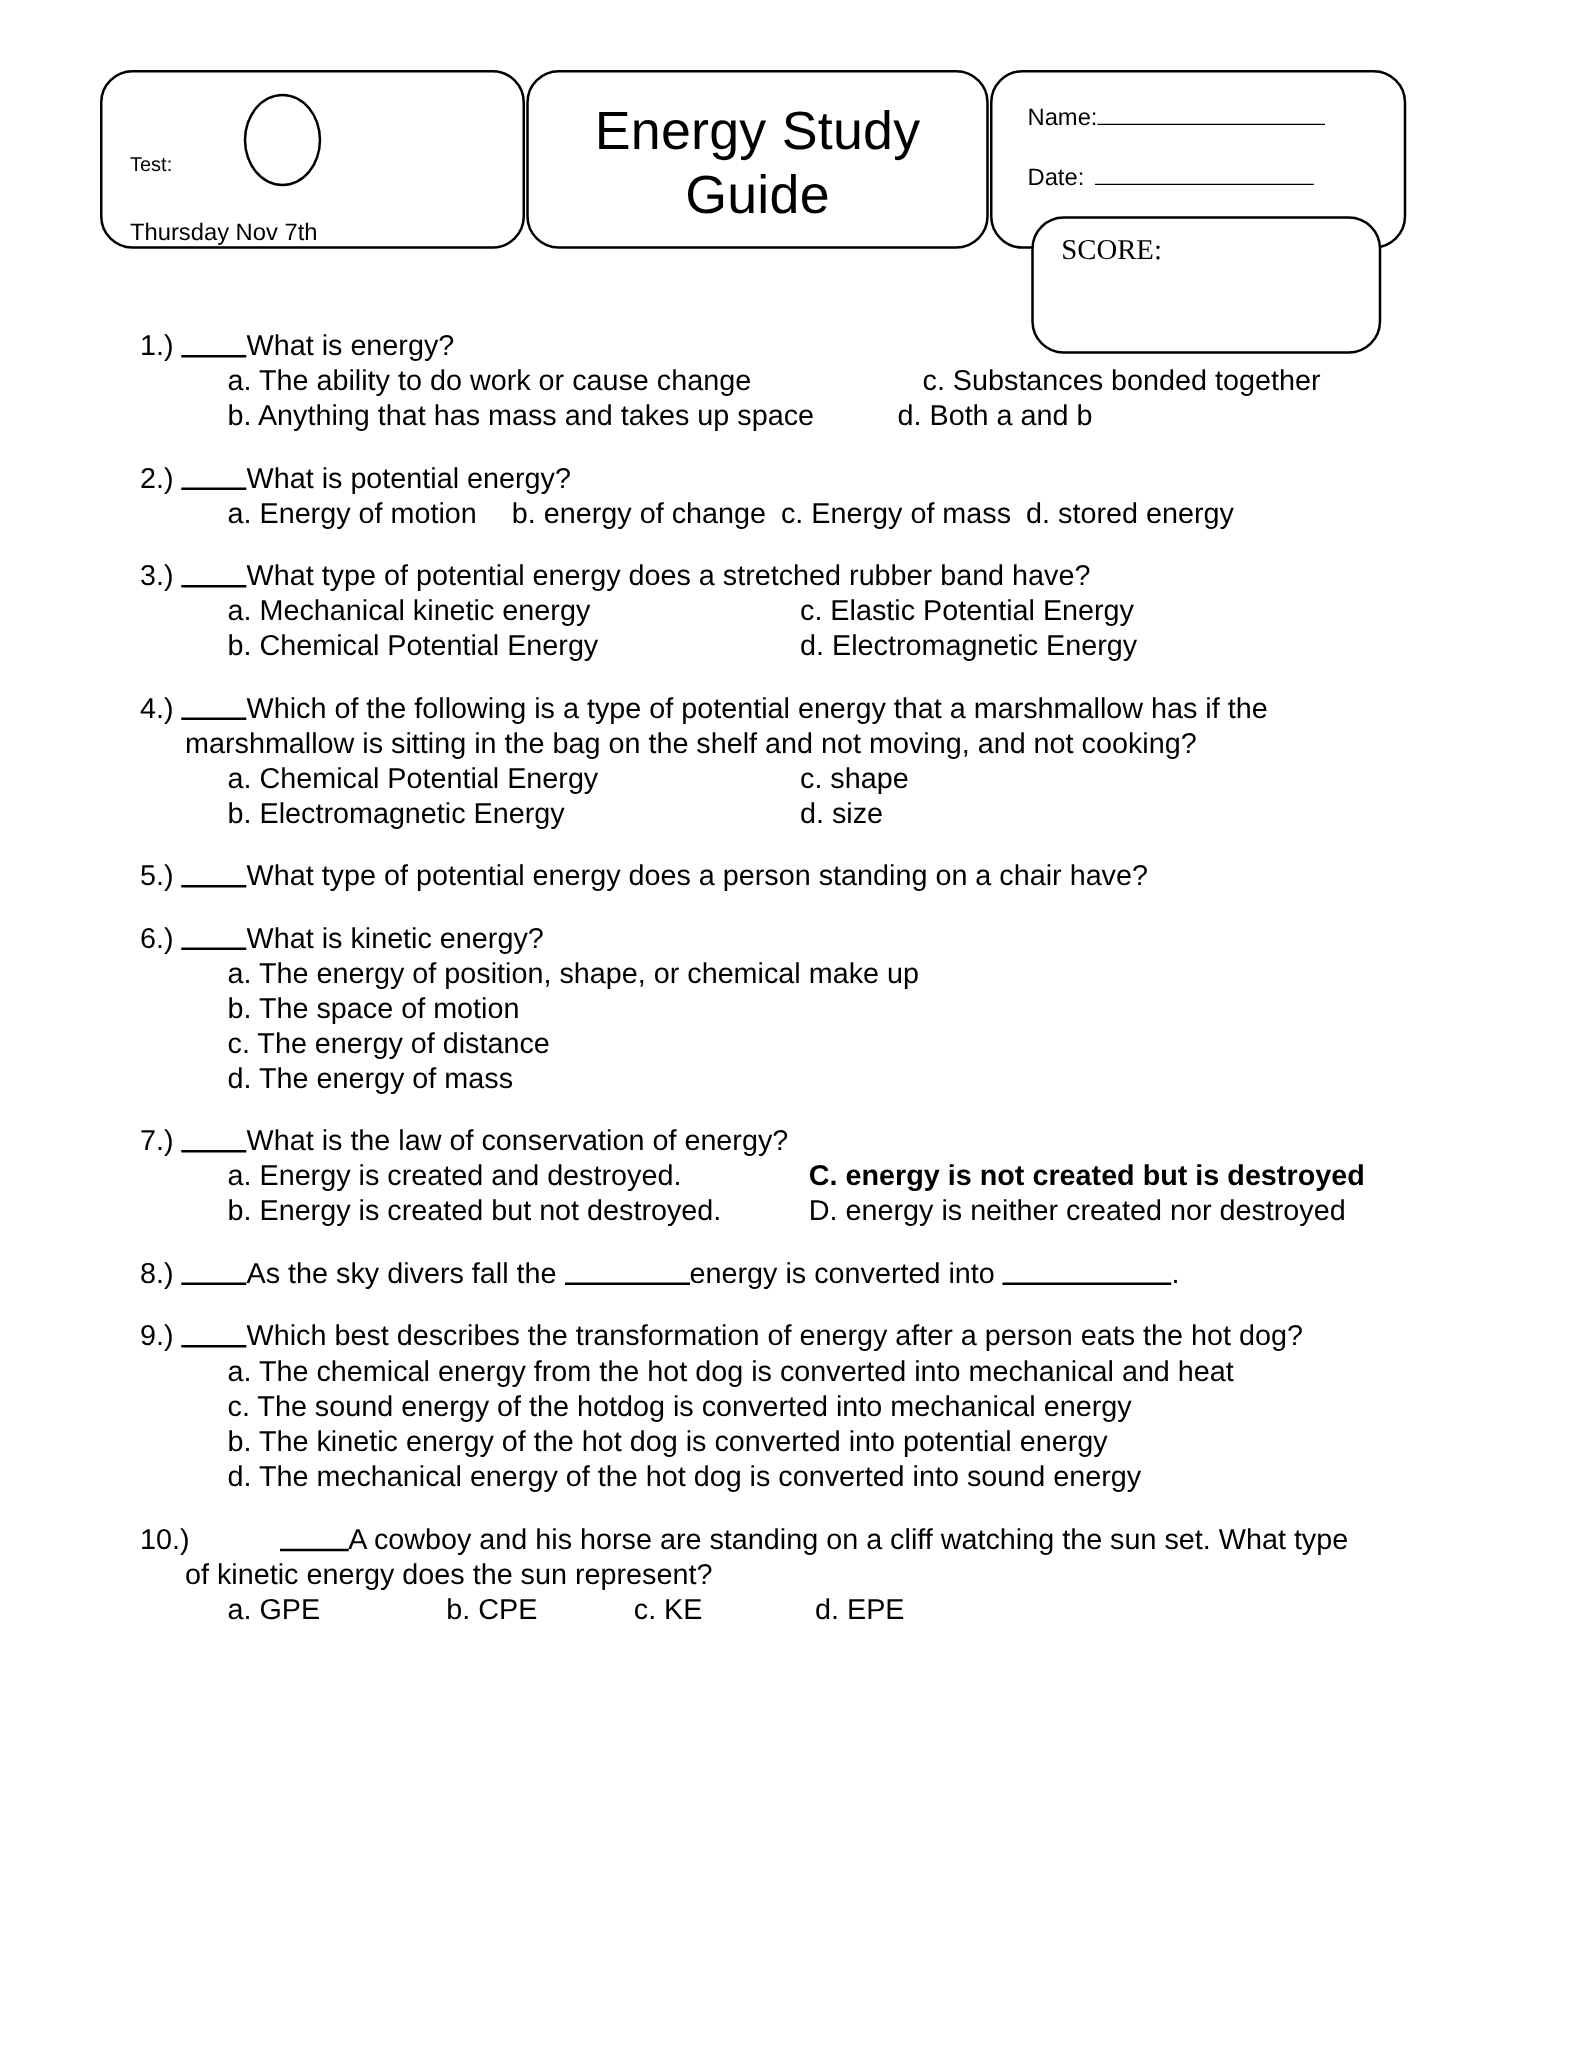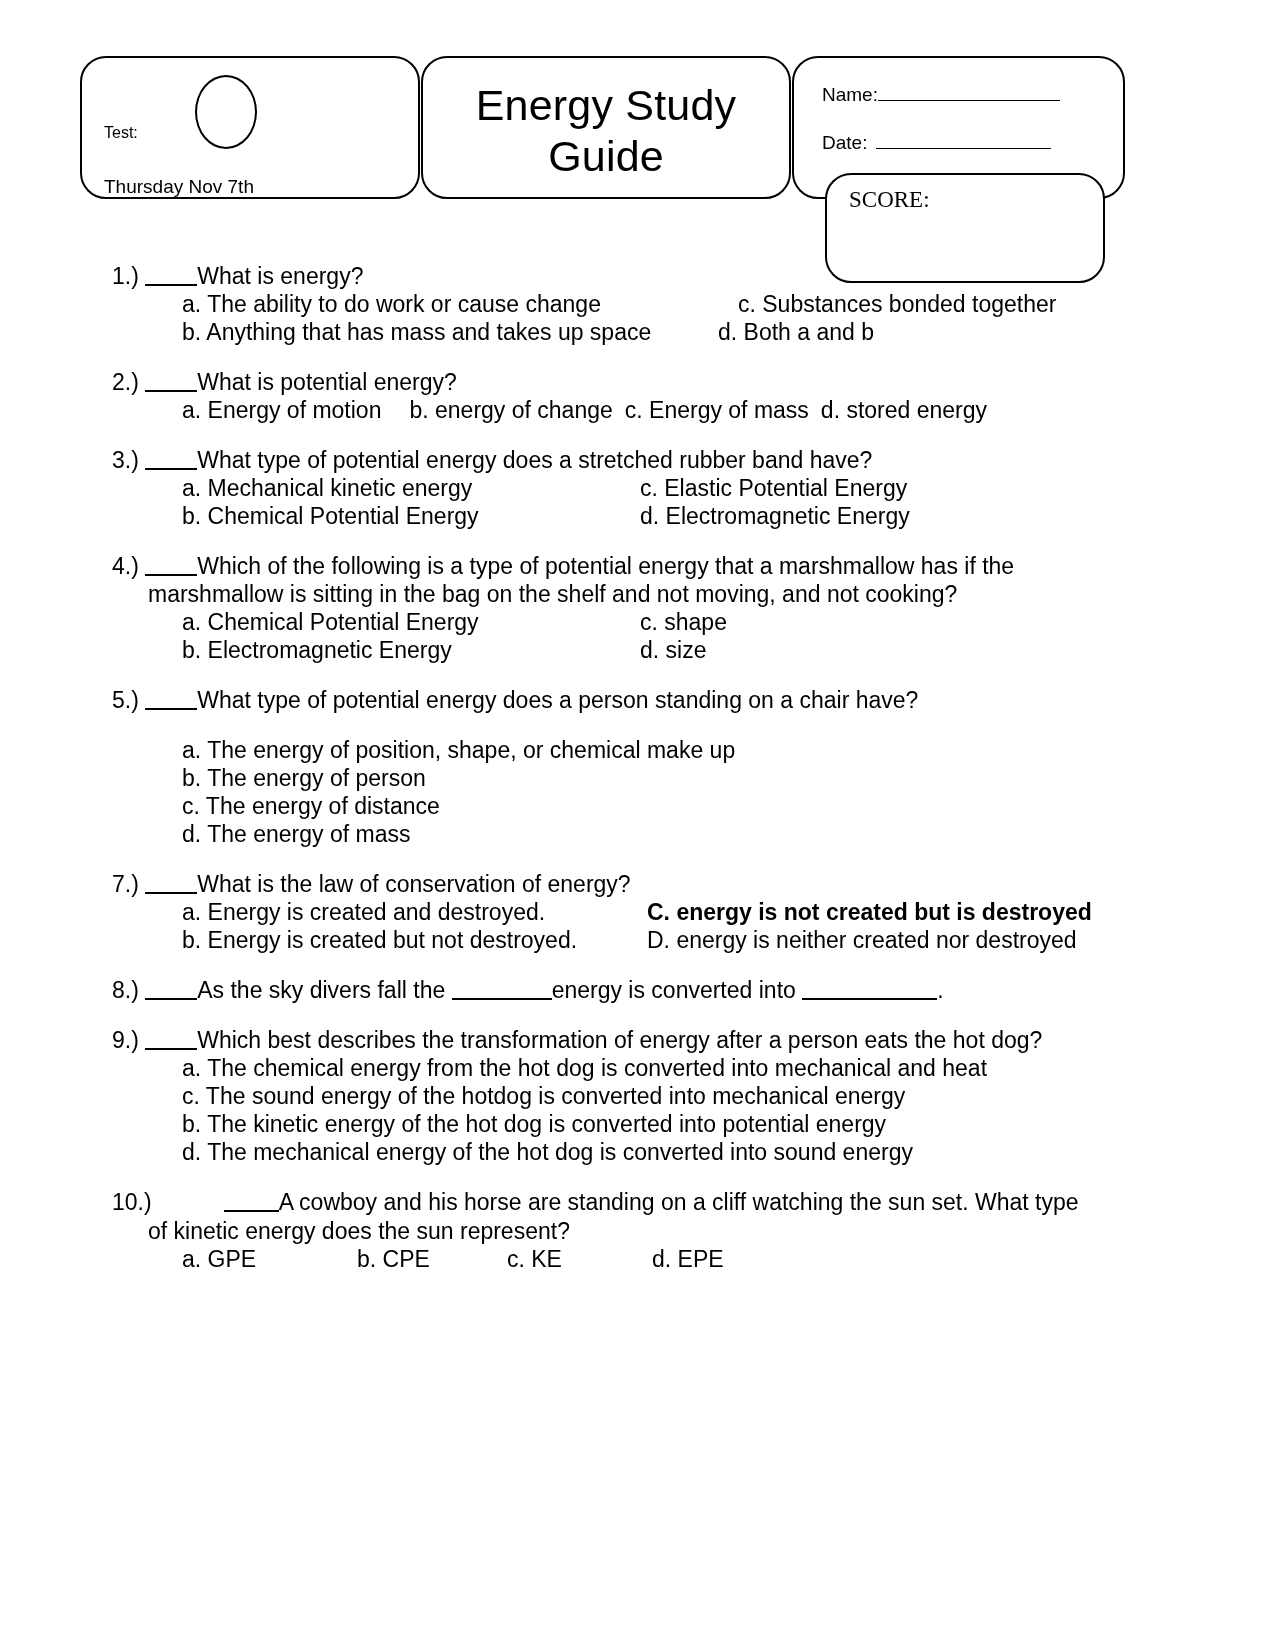--- a/index.html
+++ b/index.html
@@ -255,26 +255,27 @@
         <span class="opt-right" style="left:458px;">d. size</span>
       </div>
     </div>
   </div>
 
   <div class="q">
     <div class="stem-line1"><span>5.)</span>&nbsp;<span class="blank blank-s"></span><span>What type of potential energy does a person standing on a chair have?</span></div>
   </div>
 
   <div class="q">
+    <div class="stem-line1"><span>6.)</span>&nbsp;<span class="blank blank-s"></span><span>What is kinetic energy?</span></div>
     <div class="opts">
       <div class="opt-row">
           <span class="opt-left">a.  The energy of position, shape, or chemical make up</span>
         </div>
       <div class="opt-row">
-          <span class="opt-left">b.  The energy of person</span>
+          <span class="opt-left">b.  The space of motion</span>
         </div>
       <div class="opt-row">
           <span class="opt-left">c.  The energy of distance</span>
         </div>
       <div class="opt-row">
           <span class="opt-left">d.  The energy of mass</span>
         </div>
     </div>
   </div>
 

